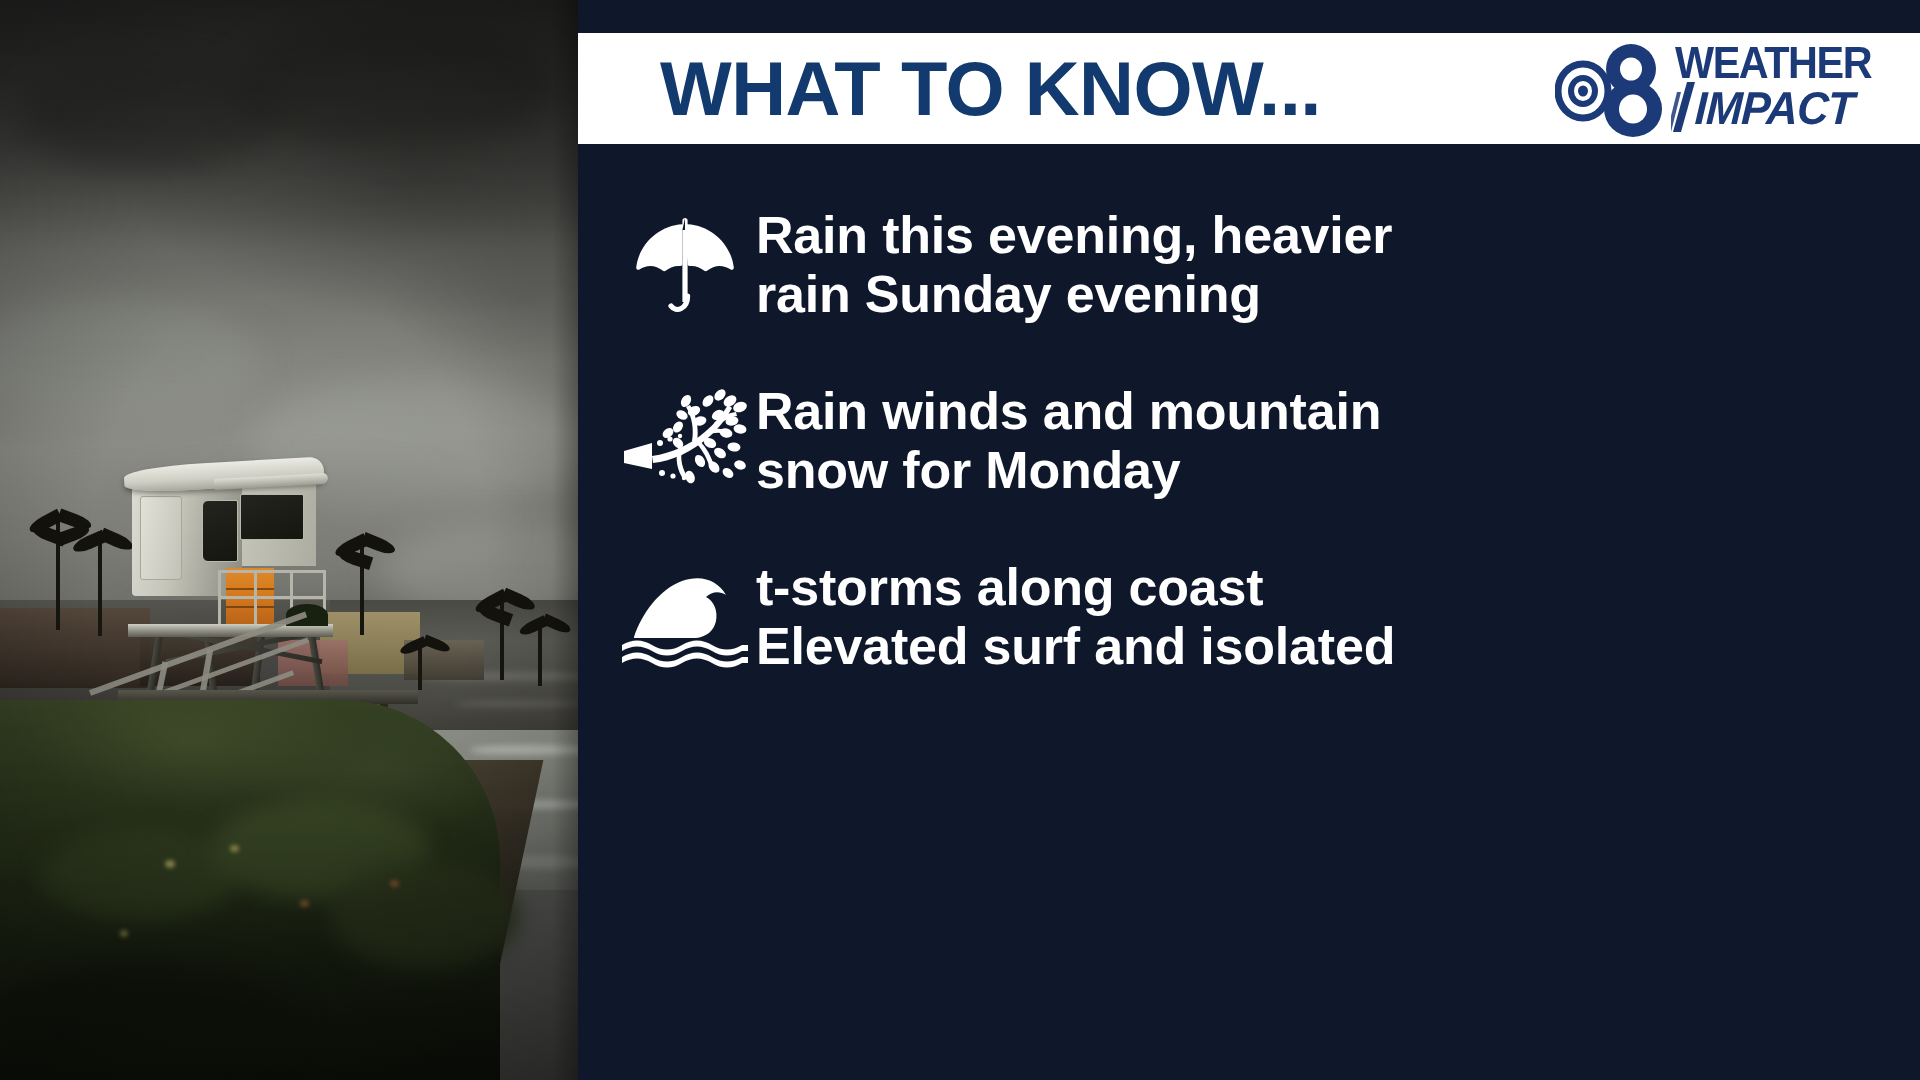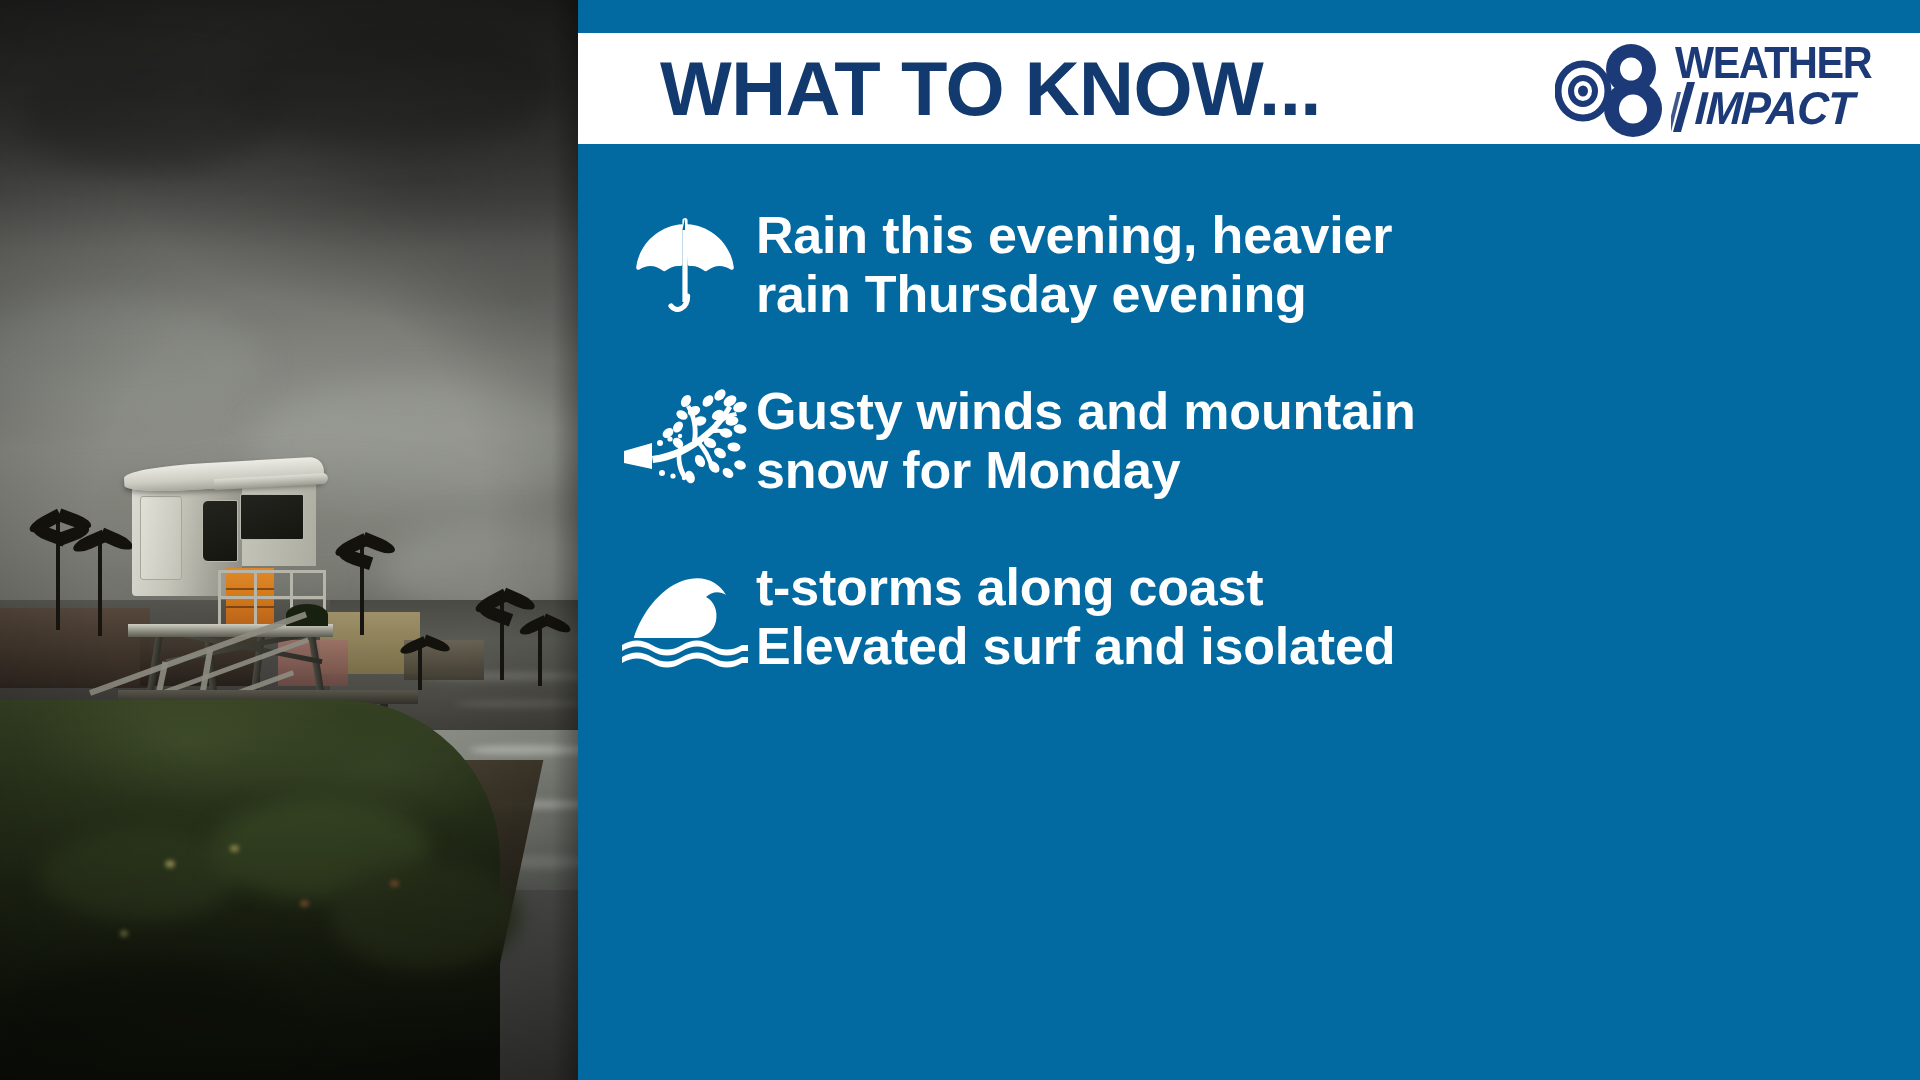--- a/index.html
+++ b/index.html
@@ -269,21 +269,21 @@
     line-height: 1.13;
     letter-spacing: -0.2px;
     max-width: 830px;
     padding-top: 6px;
   }
   .bullet-text .ln { display: block; }
 </style>
 </head>
 <body>
 
-<div id="stage" style="background: #0369a1;">
+<div id="stage" style="background: #0f172a;">
 
   <div id="photo">
     <div class="sky"></div>
     <div class="sky-dark-band"></div>
 
     <div class="sky-wisp" style="left:20px;top:60px;width:260px;height:110px;background:rgba(46,46,44,0.55);"></div>
     <div class="sky-wisp" style="left:230px;top:20px;width:330px;height:130px;background:rgba(38,38,36,0.5);"></div>
     <div class="sky-wisp" style="left:-40px;top:300px;width:300px;height:120px;background:rgba(150,152,146,0.35);"></div>
     <div class="sky-wisp" style="left:250px;top:380px;width:340px;height:130px;background:rgba(168,170,163,0.34);"></div>
     <div class="sky-wisp" style="left:120px;top:470px;width:380px;height:120px;background:rgba(130,132,126,0.40);"></div>
@@ -434,21 +434,21 @@
       <div class="bullet-icon">
         <svg width="104" height="110" viewBox="0 0 104 110" aria-hidden="true">
           <path fill="#ffffff" d="M52 8 C50.5 8 49.4 9.1 49.4 10.6 L49.4 14.2 C25.5 15.6 6 34.2 3.2 57.4 C3.0 59.2 4.9 60.5 6.4 59.5 C9.8 57.2 13.5 55.9 17.4 55.9 C21.8 55.9 26.0 57.6 29.6 60.6 C30.6 61.4 32.0 61.4 33.0 60.6 C36.6 57.6 40.8 55.9 45.2 55.9 C45.9 55.9 46.6 55.9 47.3 56.0 L47.3 56.0 C48.5 56.1 49.4 55.2 49.4 54.0 L49.4 20.0 C49.4 20.0 49.4 20.0 49.4 20.0 Z"></path>
           <path fill="#ffffff" d="M54.6 14.2 L54.6 10.6 C54.6 9.1 53.5 8 52 8 L52 20.0 C52 20.0 52 20.0 52 20.0 L54.6 54.0 C54.6 55.2 55.5 56.1 56.7 56.0 C57.4 55.9 58.1 55.9 58.8 55.9 C63.2 55.9 67.4 57.6 71.0 60.6 C72.0 61.4 73.4 61.4 74.4 60.6 C78.0 57.6 82.2 55.9 86.6 55.9 C90.5 55.9 94.2 57.2 97.6 59.5 C99.1 60.5 101.0 59.2 100.8 57.4 C98.0 34.2 78.5 15.6 54.6 14.2 Z"></path>
           <rect x="49.4" y="20" width="5.2" height="72" fill="#ffffff"></rect>
           <path fill="none" stroke="#ffffff" stroke-width="5.2" stroke-linecap="round" d="M54.6 86 C54.6 99 43 103 38 96"></path>
         </svg>
       </div>
       <div class="bullet-text" style="color: rgb(255, 255, 255);">
         <span class="ln">Rain this evening, heavier</span>
-        <span class="ln">rain Thursday evening</span>
+        <span class="ln">rain Sunday evening</span>
       </div>
     </div>
 
     <div class="bullet">
       <div class="bullet-icon">
         <svg width="126" height="120" viewBox="0 0 126 120" aria-hidden="true">
           <g fill="#ffffff">
 
             <path d="M2 70 L30 62 L30 88 L2 82 Z"></path>
             <circle cx="38" cy="62" r="3"></circle>
@@ -486,21 +486,21 @@
             <ellipse cx="68" cy="96" rx="6.5" ry="4.6" transform="rotate(70 68 96)"></ellipse>
             <ellipse cx="56" cy="62" rx="6" ry="4.4" transform="rotate(45 56 62)"></ellipse>
             <ellipse cx="46" cy="52" rx="6" ry="4.4" transform="rotate(-40 46 52)"></ellipse>
             <ellipse cx="56" cy="46" rx="6" ry="4.4" transform="rotate(-55 56 46)"></ellipse>
             <ellipse cx="106" cy="92" rx="6" ry="4.4" transform="rotate(40 106 92)"></ellipse>
             <ellipse cx="118" cy="84" rx="6" ry="4.4" transform="rotate(20 118 84)"></ellipse>
           </g>
         </svg>
       </div>
       <div class="bullet-text" style="color: rgb(255, 255, 255);">
-        <span class="ln">Gusty winds and mountain</span>
+        <span class="ln">Rain winds and mountain</span>
         <span class="ln">snow for Monday</span>
       </div>
     </div>
 
     <div class="bullet">
       <div class="bullet-icon">
         <svg width="130" height="112" viewBox="0 0 130 112" aria-hidden="true">
           <g fill="#ffffff">
 
             <path d="M14 76 C22 52 40 28 62 20 C82 13 98 20 106 34 C100 30 92 30 86 36 C94 40 98 50 96 60 C94 70 86 76 76 77 L14 77 Z"></path>

